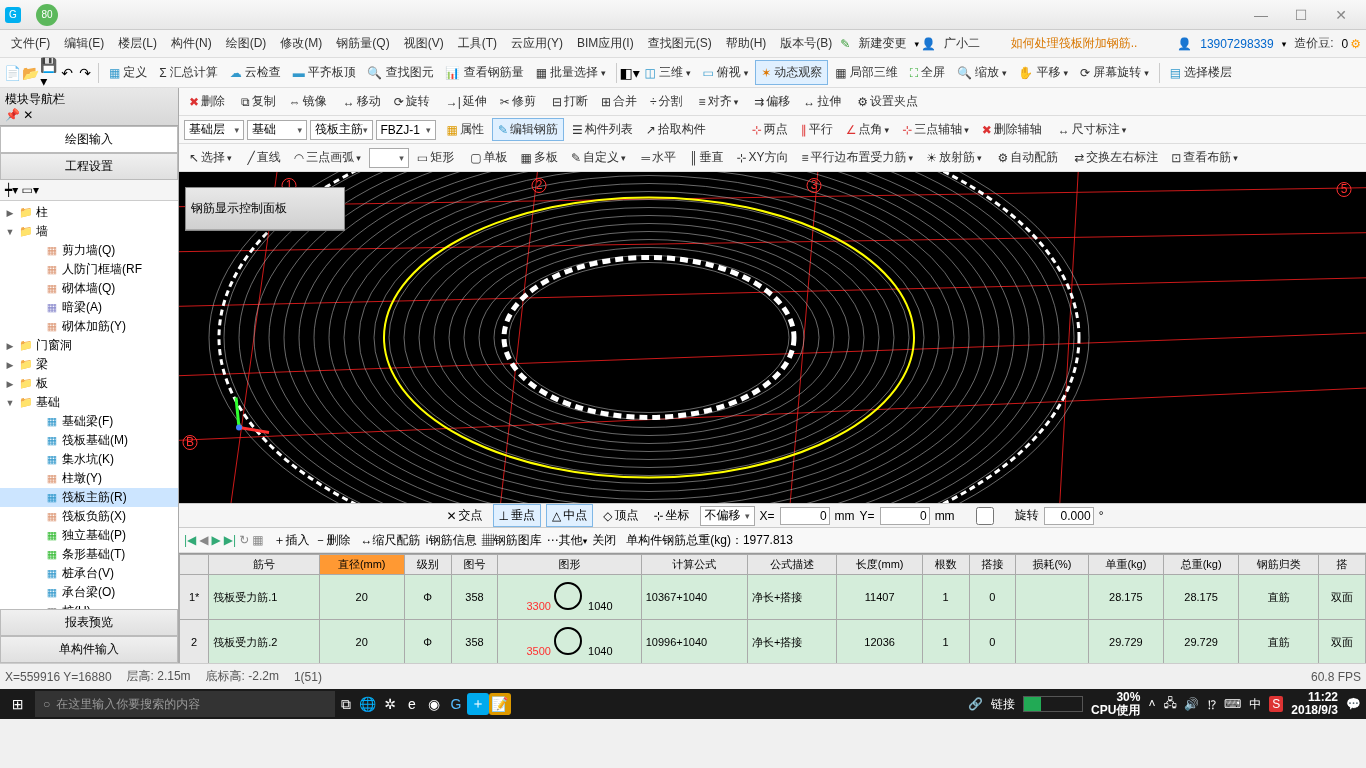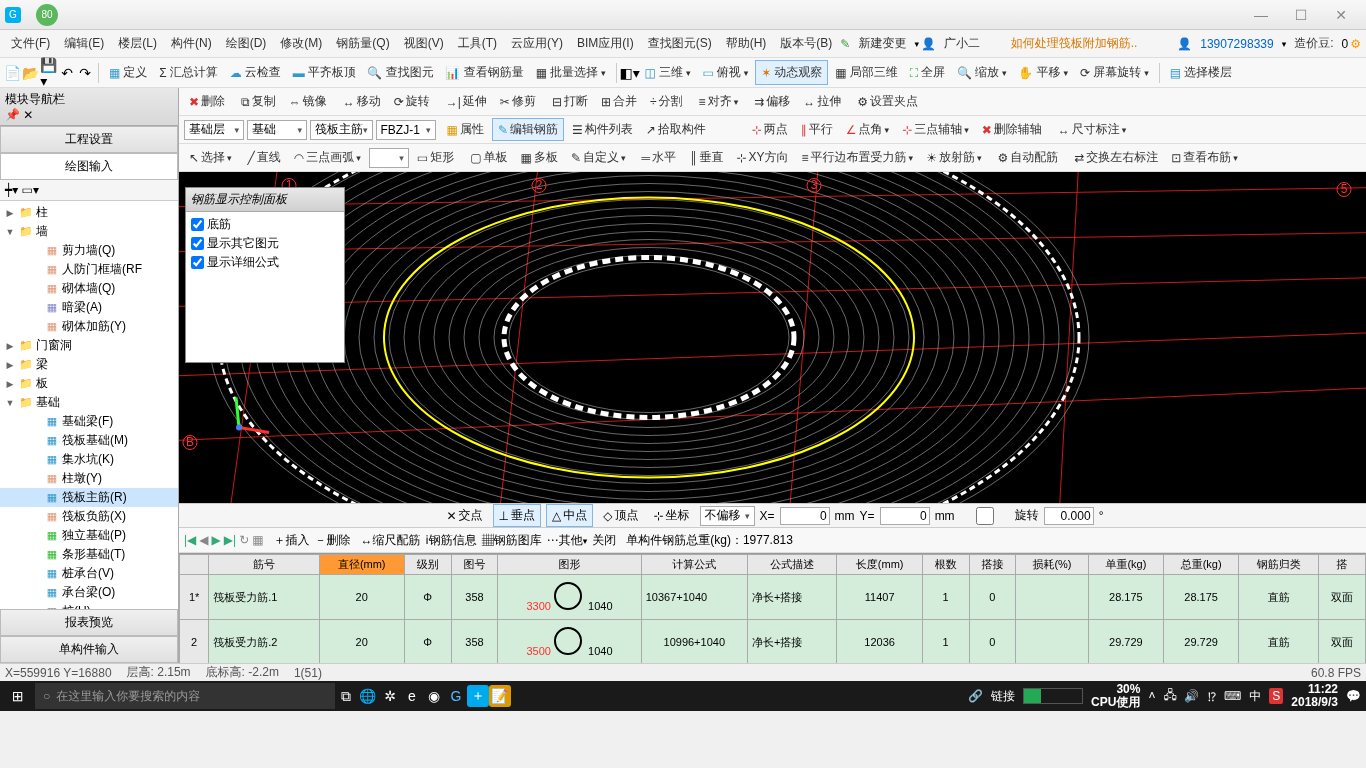--- a/index.html
+++ b/index.html
@@ -35,39 +35,39 @@
 .lp-bottom .btab { background: linear-gradient(#f0f0f0,#e0e0e0); padding: 4px; border: 1px solid #bbb; text-align: center;}
 .main { flex: 1; display: flex; flex-direction: column; background: #fff; }
 .toolbar2, .toolbar3, .toolbar4 { height: 28px; background: #f8f8f8; display: flex; align-items: center; padding: 0 5px; border-bottom: 1px solid #ddd; gap: 3px;}
 .toolbar2 .tbtn, .toolbar3 .tbtn, .toolbar4 .tbtn { padding: 2px 5px; color: #333; display:flex; align-items:center; gap:2px; white-space:nowrap;}
 .toolbar3 .tbtn.active { background: #e0f0ff; border: 1px solid #7fb7e6;}
 .combo { border: 1px solid #aaa; padding: 1px 4px; background: #fff; min-width: 60px; height: 20px; display:flex; align-items:center;}
 .combo::after { content: "▾"; margin-left: auto; color: #555; font-size: 9px;}
 .canvas-area { flex: 1; background: #000; position: relative; overflow: hidden;}
 .canvas-area svg { width: 100%; height: 100%; }
 .float-panel { position: absolute; top: 15px; left: 6px; width: 160px; background: #fff; border: 1px solid #888; box-shadow: 2px 2px 4px rgba(0,0,0,0.3);}
-.float-panel .fp-title { background: linear-gradient(#e8e8e8,#d0d0d0); padding: 3px 5px; border-bottom: 1px solid #aaa; font-style: italic;}
+.float-panel .fp-title { background: linear-gradient(#e8e8e8,#d0d0d0); padding: 12px 5px; border-bottom: 1px solid #aaa;}
 .float-panel .fp-body { padding: 3px 5px; height: 150px;}
 .float-panel .chk { display: flex; align-items: center; gap: 3px; padding: 1px 0;}
 .snap-bar { height: 25px; background: #f5f5f5; border-top: 1px solid #ccc; border-bottom: 1px solid #ccc; display: flex; align-items: center; justify-content: center; gap: 5px; padding: 0 5px;}
 .snap-bar .sbtn { padding: 2px 5px; display:flex; align-items:center; gap:2px;}
 .snap-bar .sbtn.active { background: #e0f0ff; border: 1px solid #7fb7e6;}
 .snap-bar input { width: 50px; border: 1px solid #aaa; text-align: right; padding: 1px 2px; height: 18px;}
 .info-toolbar { height: 25px; background: #f8f8f8; display: flex; align-items: center; padding: 0 5px; border-bottom: 1px solid #ddd; gap: 5px;}
 .info-toolbar .nav { display: flex; gap: 3px; align-items: center;}
 .info-toolbar .nav span { color: #888;}
 .table-area { height: 110px; overflow: auto; background: #fff; border-top: 1px solid #999;}
 table { border-collapse: collapse; width: 100%;}
 th, td { border: 1px solid #aaa; padding: 2px 4px; text-align: center; font-size: 11px; white-space: nowrap;}
 th { background: #e8e8e8; font-weight: normal;}
 th.hilite { background: #ff9933; }
 tbody tr { background: #d4edda; height: 45px;}
 tbody td.rowhead { background: #e8e8e8;}
 .circle-shape { display: inline-block; width: 28px; height: 28px; border: 2px solid #000; border-radius: 50%;}
-.statusbar { height: 18px; background: #f0f0f0; border-top: 1px solid #ccc; display: flex; align-items: center; padding: 0 5px; font-size: 10px; color: #555; gap: 15px;}
+.statusbar { height: 26px; background: #f0f0f0; border-top: 1px solid #ccc; display: flex; align-items: center; padding: 0 5px; font-size: 10px; color: #555; gap: 15px;}
 .statusbar .right { margin-left: auto;}
 .taskbar { height: 30px; background: #1a1a1a; display: flex; align-items: center; color: #fff; font-size: 11px;}
 .taskbar .start { width: 35px; text-align: center; font-size: 14px;}
 .taskbar .search { flex: 0 0 300px; background: #333; height: 26px; display: flex; align-items: center; padding: 0 8px; color: #999; gap: 6px;}
 .taskbar .tray { margin-left: auto; display: flex; align-items: center; gap: 8px; padding: 0 5px;}
 .taskbar .tbicon { width:22px; height:22px; display:inline-flex; align-items:center; justify-content:center; font-size:14px;}
 .taskbar .time { text-align: right; line-height: 13px; font-size: 10px; font-weight: bold;}
 .red-dim { color: #ff3030; font-size: 11px;}
 </style>
 </head>
@@ -195,22 +195,22 @@
     </span>
 </div>
 
 <div class="container">
 
   <div class="leftpanel">
     <div class="lp-header">
         <span>模块导航栏</span>
         <span>📌 ✕</span>
       </div>
+    <div class="lp-tab" style="background:#fff">绘图输入</div>
     <div class="lp-tab">工程设置</div>
-    <div class="lp-tab" style="background:#fff">绘图输入</div>
     <div class="lp-tools">┿▾ ▭▾</div>
     <div class="lp-tree" id="tree">
         <div class="tree-item l1">
           <span class="exp">▶</span>
           <span class="ic" style="color:#d97">📁</span>
           <span>柱</span>
         </div>
         <div class="tree-item l1">
           <span class="exp">▼</span>
           <span class="ic" style="color:#d97">📁</span>
@@ -582,34 +582,20 @@
         <circle cx="360" cy="8" r="7" stroke="#ff3030" fill="none"></circle>
           <text x="360" y="11" fill="#ff3030" text-anchor="middle" font-size="9">2</text>
         <circle cx="635" cy="8" r="7" stroke="#ff3030" fill="none"></circle>
           <text x="635" y="11" fill="#ff3030" text-anchor="middle" font-size="9">3</text>
         <circle cx="1165" cy="12" r="7" stroke="#ff3030" fill="none"></circle>
           <text x="1165" y="15" fill="#ff3030" text-anchor="middle" font-size="9">5</text>
       </svg>
       
       <div class="float-panel">
         <div class="fp-title">钢筋显示控制面板</div>
-        <div class="fp-body">
-          <label class="chk">
-              <input type="checkbox" checked="" style="">
-              <span>底筋</span>
-            </label>
-          <label class="chk">
-              <input type="checkbox" checked="" style="">
-              <span>显示其它图元</span>
-            </label>
-          <label class="chk">
-              <input type="checkbox" checked="" style="">
-              <span>显示详细公式</span>
-            </label>
-        </div>
       </div>
     </div>
 
     <div class="snap-bar">
       <span class="sbtn">
           <span>✕</span>
           <span>交点</span>
         </span>
       <span class="sbtn active">
           <span>⊥</span>
@@ -703,21 +689,21 @@
               <td>直筋</td>
               <td>双面</td>
             </tr>
             <tr>
               <td class="rowhead">2</td>
               <td style="text-align:left">筏板受力筋.2</td>
               <td>20</td>
               <td>Φ</td>
               <td>358</td>
     <td><span class="red-dim">3500</span> <span class="circle-shape"></span> &nbsp;1040</td>
-    <td style="text-align:center">10996+1040</td>
+    <td style="text-align:left">10996+1040</td>
               <td style="text-align:left">净长+搭接</td>
               <td>12036</td>
               <td>1</td>
               <td>0</td>
               <td></td>
               <td>29.729</td>
               <td>29.729</td>
               <td>直筋</td>
               <td>双面</td>
             </tr>

